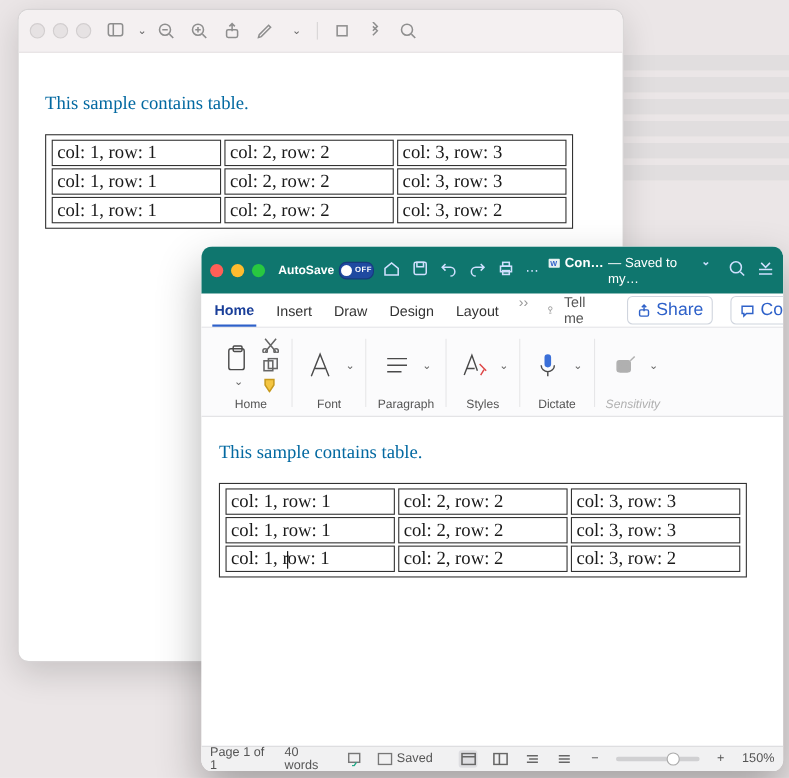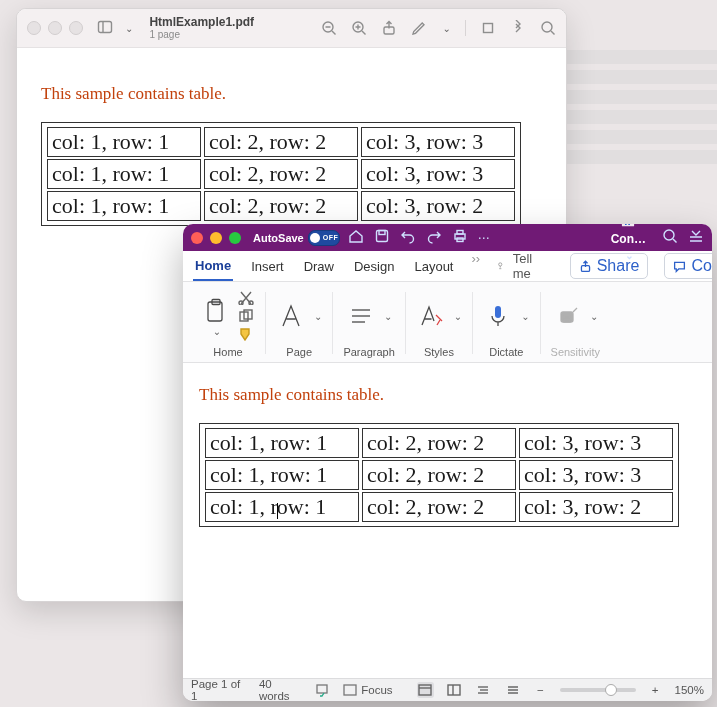--- a/index.html
+++ b/index.html
@@ -43,64 +43,64 @@
   .traffic { display: flex; gap: 7px; margin-right: 4px; }
   .traffic span { width: 12px; height: 12px; border-radius: 50%; background: #e6e2e3; border: 1px solid #d2cecf; }
   .preview-titlebox { flex: 0 0 auto; margin-left: 6px; margin-right: auto; line-height: 1.1; }
   .preview-title { font-weight: 600; color: #444; }
   .preview-sub { font-size: 10px; color: #8a8a8a; }
   .preview-tbicons { display: flex; gap: 14px; align-items: center; color: #8e8e8e; }
   .preview-tbicons .ic { width: 16px; height: 16px; display: flex; align-items: center; justify-content: center; }
   .ic svg { width: 16px; height: 16px; stroke: #8e8e8e; fill: none; stroke-width: 1.4; }
   .divider-v { width:1px; height:16px; background:#d8d4d5; }
   .preview-body { padding: 36px 24px; font-family: "Times New Roman", Times, serif; font-size: 17px; }
-  .sample-head { color: #c2410c; margin-bottom: 18px; }
+  .sample-head { color: #0369a1; margin-bottom: 18px; }
   table.sample {
     border-collapse: separate; border-spacing: 3px 2px;
     width: 480px;
     border: 1px solid #333;
     padding: 2px;
   }
-  table.sample td { border: 1px solid #333; padding: 1px 4px; font-size: 22px; color:#1a1a1a; }
+  table.sample td { border: 1px solid #333; padding: 1px 4px; font-size: 17px; color:#1a1a1a; }
 
   
   .word-window {
     position: absolute;
     left: 183px; top: 224px;
     width: 529px; height: 477px;
     background: #fff;
     border-radius: 10px;
     box-shadow: 0 18px 40px rgba(0,0,0,0.30);
     overflow: hidden;
     z-index: 2;
   }
   .word-title {
-    height: 27px;
-    background: #701a75;
+    height: 43px;
+    background: #0f766e;
     display: flex; align-items: center;
     color: #fff; font-size: 12px;
     padding: 0 8px;
     gap: 8px;
   }
   .word-title .traffic span { background: #ff5f57; border: none; }
   .word-title .traffic span:nth-child(2){ background:#febc2e; }
   .word-title .traffic span:nth-child(3){ background:#28c840; }
   .autosave-pill {
     display: flex; align-items: center; gap: 4px;
     font-size: 11px; font-weight: 600;
   }
   .toggle {
     width: 30px; height: 14px; border-radius: 7px; background: #1f4aa0;
     border: 1px solid #173a7e; position: relative; display:flex; align-items:center;
   }
   .toggle .knob { width: 10px; height:10px; border-radius:50%; background:#fff; margin-left:1px; }
   .toggle .off { font-size:7px; color:#fff; margin-left:3px; letter-spacing:0.5px; }
   .wt-icons { display:flex; gap:10px; align-items:center; }
   .wt-icons .ic svg { stroke:#cfe0ff; }
-  .wt-docname { margin-left:auto; display:flex; align-items:center; gap:4px; font-size:12px; font-weight:600;flex-direction:column; }
+  .wt-docname { margin-left:auto; display:flex; align-items:flex-start; gap:4px; font-size:12px; font-weight:600; }
   .wt-docname svg { width:14px;height:14px; fill:#fff; }
   .wt-right { display:flex; gap:10px; align-items:center; margin-left:8px; }
   .wt-right .ic svg { stroke:#cfe0ff; }
 
   .word-ribbon {
     height: 30px;
     background: #fff;
     border-bottom: 1px solid #e2e2e4;
     display: flex; align-items: stretch;
     padding: 0 10px;
@@ -131,21 +131,21 @@
   .tb-group { display:flex; flex-direction:column; align-items:center; justify-content:flex-end; padding: 0 10px 4px 10px; }
   .tb-sep { width:1px; background:#e6e6e8; margin: 6px 0 8px 0; }
   .tb-top { flex:1; display:flex; align-items:center; gap:6px; }
   .tb-label { font-size: 11px; color:#555; }
   .tb-icon-big { width:30px; height:30px; display:flex; align-items:center; justify-content:center; }
   .tb-icon-big svg { width:28px; height:28px; fill:none; stroke:#4a4a4a; stroke-width:1.3; }
   .mini-col { display:flex; flex-direction:column; gap:4px; }
   .mini-col .ic { width:18px; height:14px; display:flex; align-items:center; justify-content:center; }
   .mini-col .ic svg { width:16px; height:14px; stroke:#666; }
   .caret { font-size:10px; color:#666; margin-left:2px; }
-  .muted .tb-label { color:#b0b0b0; }
+  .muted .tb-label { color:#b0b0b0;font-style:italic; }
   .muted svg { stroke:#b0b0b0 !important; fill:#b0b0b0 !important; }
 
   .word-body { padding: 22px 16px; font-family: "Times New Roman", Times, serif; font-size: 17px; }
   .word-body table.sample { width: 480px; }
   .cursor-mark { display:inline-block; border-left:1px solid #000; height:16px; vertical-align:text-bottom; margin:0 -1px; }
 
   
   .word-status {
     position:absolute; bottom:0; left:0; right:0;
     height: 22px;
@@ -184,24 +184,20 @@
       <span></span>
       <span></span>
     </div>
     <div class="ic">
       <svg viewBox="0 0 16 16">
           <rect x="1.5" y="2.5" width="13" height="11" rx="2"></rect>
           <line x1="6" y1="2.5" x2="6" y2="13.5"></line>
         </svg>
     </div>
     <span class="caret">⌄</span>
-    <div class="preview-titlebox">
-      <div class="preview-title">HtmlExample1.pdf</div>
-      <div class="preview-sub">1 page</div>
-    </div>
     <div class="preview-tbicons">
       <div class="ic">
           <svg viewBox="0 0 16 16">
             <circle cx="7" cy="7" r="5"></circle>
             <line x1="11" y1="11" x2="14.5" y2="14.5"></line>
             <line x1="4.5" y1="7" x2="9.5" y2="7"></line>
           </svg>
         </div>
       <div class="ic">
           <svg viewBox="0 0 16 16">
@@ -303,20 +299,21 @@
             <rect x="5" y="10" width="6" height="3.5"></rect>
           </svg></div>
       <span style="color:#cfe0ff">⋯</span>
     </div>
     <div class="wt-docname">
       <svg viewBox="0 0 16 16">
           <rect x="1" y="3" width="14" height="11" rx="1" fill="#fff" opacity="0.9"></rect>
           <text x="3" y="12" font-size="9" fill="#2e61c9" font-weight="700">W</text>
         </svg>
       <span>Con…</span>
+      <span style="font-weight:400">— Saved to my…</span>
       <span class="caret" style="color:#cfe0ff">⌄</span>
     </div>
     <div class="wt-right">
       <div class="ic"><svg viewBox="0 0 16 16">
             <circle cx="7" cy="7" r="5"></circle>
             <line x1="11" y1="11" x2="14.5" y2="14.5"></line>
           </svg></div>
       <div class="ic"><svg viewBox="0 0 16 16">
             <path d="M4 3l4 4 4-4M2 9h12M2 13h12"></path>
           </svg></div>
@@ -395,21 +392,21 @@
 
     <div class="tb-group">
       <div class="tb-top">
         <div class="tb-icon-big">
           <svg viewBox="0 0 28 28">
               <path d="M6 24L14 4l8 20M9.5 17h9"></path>
             </svg>
         </div>
         <span class="caret">⌄</span>
       </div>
-      <div class="tb-label">Page</div>
+      <div class="tb-label">Font</div>
     </div>
     <div class="tb-sep"></div>
 
     <div class="tb-group">
       <div class="tb-top">
         <div class="tb-icon-big">
           <svg viewBox="0 0 28 28">
               <line x1="5" y1="8" x2="23" y2="8"></line>
               <line x1="5" y1="14" x2="23" y2="14"></line>
               <line x1="5" y1="20" x2="18" y2="20"></line>
@@ -499,21 +496,21 @@
     <div class="seg">
       <svg width="16" height="14" viewBox="0 0 16 14" style="fill:none;stroke:#777;stroke-width:1.3">
           <rect x="2" y="2" width="10" height="8"></rect>
           <path d="M5 13l2 0 2-3" stroke="#2a8"></path>
         </svg>
     </div>
     <div class="seg">
       <svg width="14" height="12" viewBox="0 0 14 12" style="fill:none;stroke:#777;stroke-width:1.3">
           <rect x="1" y="1" width="12" height="10"></rect>
         </svg>
-      <span>Focus</span>
+      <span>Saved</span>
     </div>
     <div class="spacer"></div>
     <div class="vm-btn active">
         <svg viewBox="0 0 14 12">
           <rect x="1" y="1" width="12" height="10"></rect>
           <line x1="1" y1="4" x2="13" y2="4"></line>
         </svg>
       </div>
     <div class="vm-btn">
         <svg viewBox="0 0 14 12">

